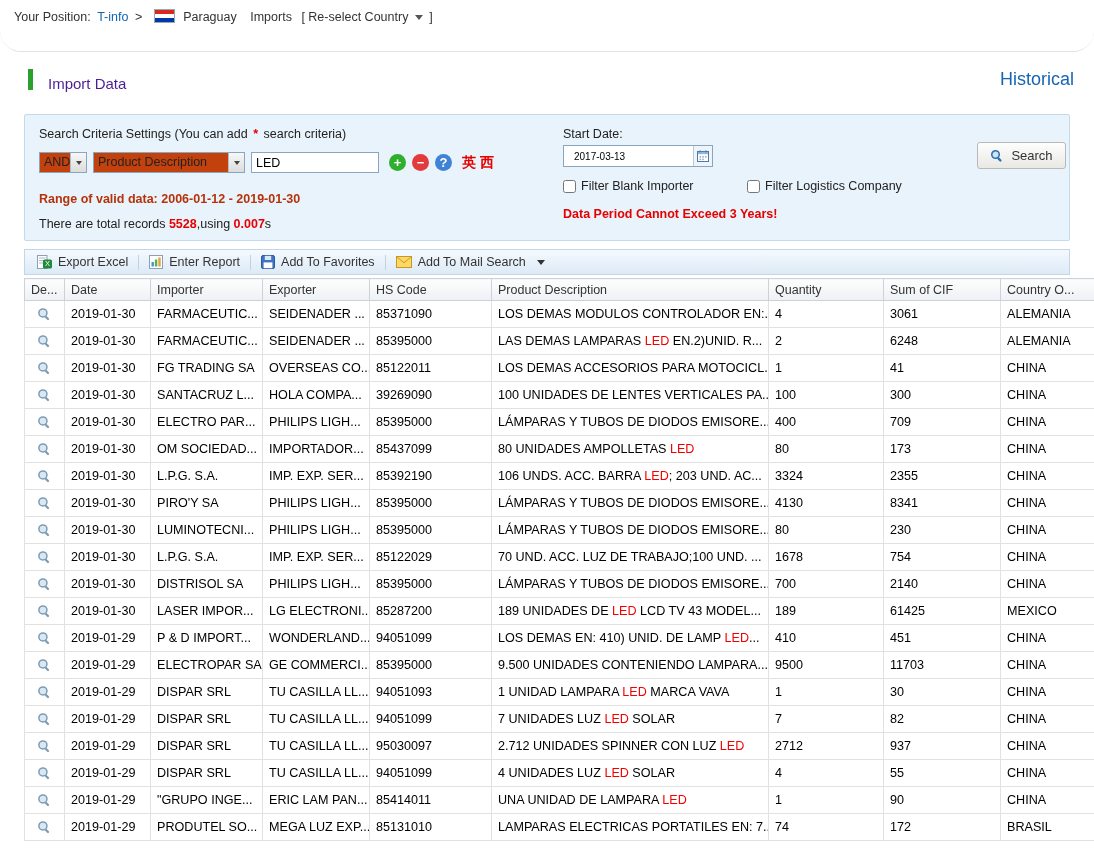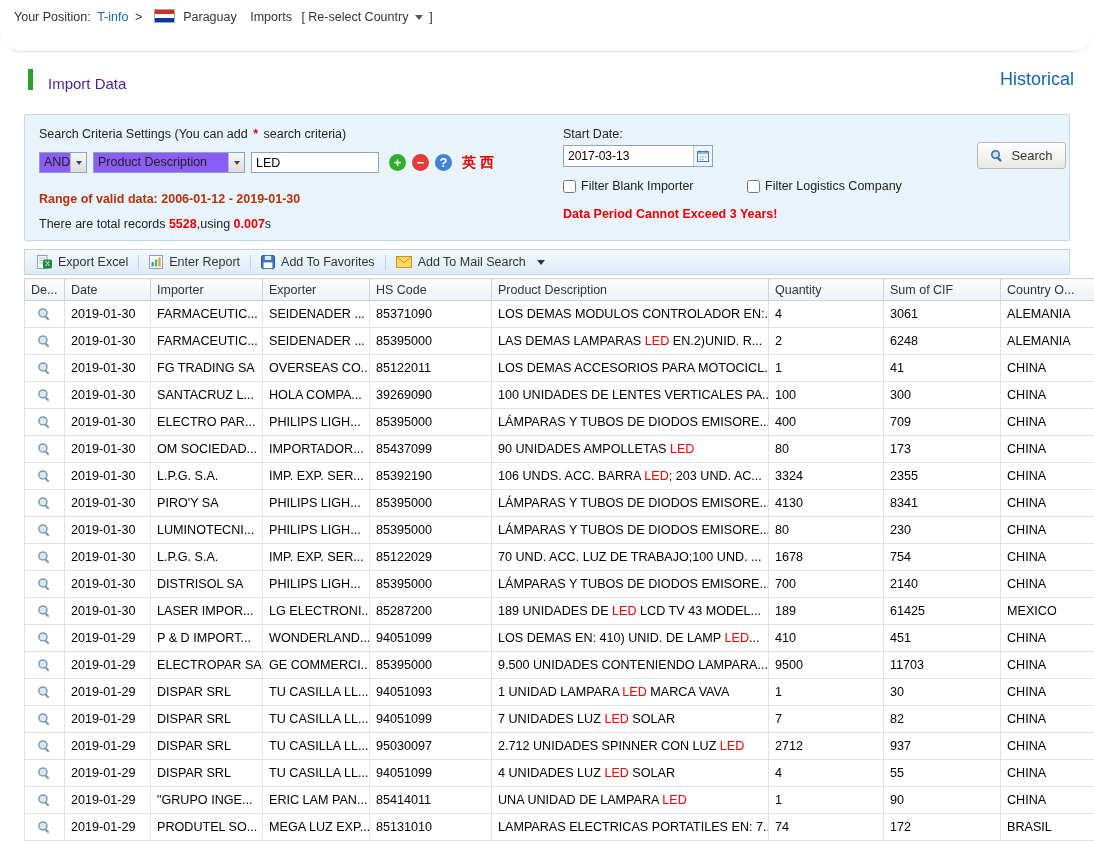--- a/index.html
+++ b/index.html
@@ -28,21 +28,21 @@
   .accent { width:5px; height:21px; background:#2ba12b; margin-right:15px; }
   .sec-title { color:#4c1d95; font-size:15px;margin-top:8px; }
   .historical { margin-left:auto; margin-right:10px; color:#1565b5; font-size:18px; }
 
   
   .panel { position:relative; margin:7px 24px 0 24px; height:127px; background:#e9f3fb;
            border:1px solid #c3daec; border-radius:2px; }
   .p-title { position:absolute; left:14px; top:12px; color:#222; }
   .star { color:#e60000; font-weight:bold; margin:0 2px; }
   .p-controls { position:absolute; left:14px; top:37px; display:flex; align-items:center; }
-  .select { display:inline-flex; align-items:stretch; height:21px; background:#8b5cf6; border:1px solid #8aa5bd; cursor:pointer; }
+  .select { display:inline-flex; align-items:stretch; height:21px; background:#c2410c; border:1px solid #8aa5bd; cursor:pointer; }
   .sel-text { padding:2px 4px 0 4px; flex:1; white-space:nowrap; overflow:hidden; }
   .sel-btn { width:16px; background:linear-gradient(#f7f7f7,#dcdcdc); border-left:1px solid #aebecb;
              display:flex; align-items:center; justify-content:center; }
   .sel-btn i { width:0; height:0; border-left:3.5px solid transparent; border-right:3.5px solid transparent; border-top:4px solid #444; }
   .sel-and { width:48px; margin-right:6px; }
   .sel-field { width:152px; margin-right:6px; }
   .kw-input { width:128px; height:21px; border:1px solid #8aa5bd; padding:0 4px; font-size:12.5px; margin-right:10px;
               font-family:inherit; }
   .cbtn { width:17px; height:17px; border-radius:50%; display:inline-flex; align-items:center; justify-content:center;
           color:#fff; font-weight:bold; font-size:13px; line-height:1; margin-right:6px; cursor:pointer; }
@@ -50,21 +50,21 @@
   .cbtn.remove { background:#e23b3b; }
   .cbtn.help { background:#3f83d6; }
   .lang { color:#e60000; font-size:14px; font-weight:bold; margin-left:4px; cursor:pointer; }
   .p-range { position:absolute; left:14px; top:77px; color:#b5320a; font-weight:bold; }
   .p-records { position:absolute; left:14px; top:102px; color:#222; }
   .num { color:#e80000; font-weight:bold; }
   .p-start { position:absolute; left:538px; top:12px; }
   .p-end { position:absolute; left:722px; top:12px; }
   .fld-label { margin-bottom:4px; color:#222; }
   .dateinput { width:150px; height:22px; border:1px solid #8aa5bd; background:#fff; display:flex; }
-  .dateinput input { flex:1; border:none; outline:none; padding:0 4px; font-size:12px; font-family:inherit; min-width:0; }
+  .dateinput input { flex:1; border:none; outline:none; padding:0 10px; font-size:10px; font-family:inherit; min-width:0; }
   .calbtn { width:19px; border-left:1px solid #b9c9d9; background:#eef4fa; display:flex; align-items:center; justify-content:center; cursor:pointer; }
   .p-chk1 { position:absolute; left:538px; top:64px; }
   .p-chk2 { position:absolute; left:722px; top:64px; }
   .chk { display:inline-flex; align-items:center; cursor:pointer; }
   .chk input { width:13px; height:13px; margin:0 5px 0 0; }
   .p-warning { position:absolute; left:538px; top:92px; color:#e60000; font-weight:bold; }
   .search-btn { position:absolute; left:952px; top:27px; width:89px; height:27px; border:1px solid #b9b9b9; border-radius:3px;
                 background:linear-gradient(#fefefe,#e9e8e3); display:flex; align-items:center; justify-content:center;
                 gap:7px; cursor:pointer; font-family:inherit; font-size:13px; color:#333; }
 
@@ -323,21 +323,21 @@
         </tr>
         <tr>
           <td class="c-detail"><svg width="15" height="15" viewBox="0 0 16 16">
               <circle cx="6.3" cy="6.3" r="4.3" fill="#d9e8f2" stroke="#7c9cb4" stroke-width="1.6"></circle>
               <rect x="9.6" y="9" width="5.4" height="2.4" rx="1.2" transform="rotate(45 9.6 9)" fill="#7c9cb4"></rect>
             </svg></td>
           <td>2019-01-30</td>
           <td>OM SOCIEDAD...</td>
           <td>IMPORTADOR...</td>
           <td>85437099</td>
-          <td><span>90 UNIDADES AMPOLLETAS </span><span class="kw">LED</span></td>
+          <td><span>80 UNIDADES AMPOLLETAS </span><span class="kw">LED</span></td>
           <td>80</td>
           <td>173</td>
           <td>CHINA</td>
         </tr>
         <tr>
           <td class="c-detail"><svg width="15" height="15" viewBox="0 0 16 16">
               <circle cx="6.3" cy="6.3" r="4.3" fill="#d9e8f2" stroke="#7c9cb4" stroke-width="1.6"></circle>
               <rect x="9.6" y="9" width="5.4" height="2.4" rx="1.2" transform="rotate(45 9.6 9)" fill="#7c9cb4"></rect>
             </svg></td>
           <td>2019-01-30</td>

